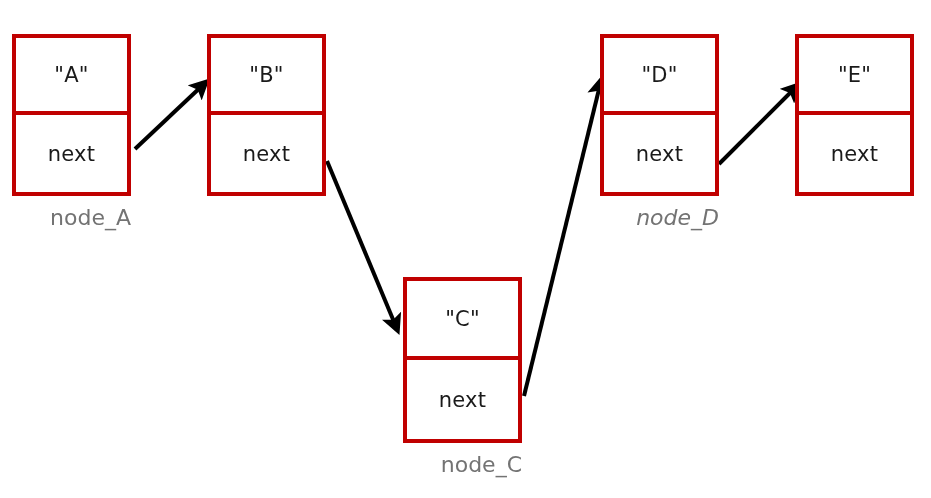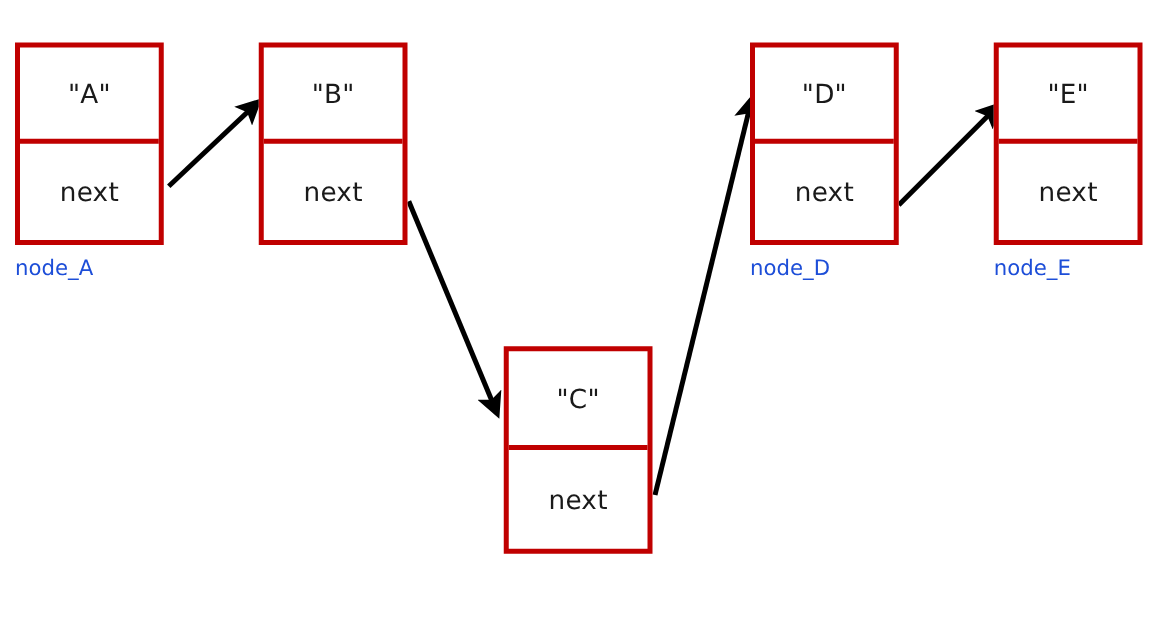--- a/index.html
+++ b/index.html
@@ -31,23 +31,23 @@
     font-size: 21px;
     color: #1a1a1a;
     letter-spacing: 0.2px;
     box-sizing: border-box;
   }
   .node-cell.value {
     border-bottom: 4px solid #c00000;
   }
   .node-label {
     position: absolute;
-    text-align: left;
-    font-size: 17px;
-    color: #1d4ed8;
+    text-align: right;
+    font-size: 22px;
+    color: #737373;
     white-space: nowrap;
   }
   #arrow-layer {
     position: absolute;
     left: 0;
     top: 0;
     width: 931px;
     height: 498px;
     pointer-events: none;
   }
@@ -79,26 +79,26 @@
 
   <div class="node" style="left: 207px; top: 34px; width: 119px; height: 162px;">
     <div class="node-cell value">"B"</div>
     <div class="node-cell next">next</div>
   </div>
 
   <div class="node" style="left: 403px; top: 277px; width: 119px; height: 166px;">
     <div class="node-cell value">"C"</div>
     <div class="node-cell next">next</div>
   </div>
+  <div class="node-label" style="left: 403px; width: 119px; top: 452px;">node_C</div>
 
   <div class="node" style="left: 600px; top: 34px; width: 119px; height: 162px;">
     <div class="node-cell value">"D"</div>
     <div class="node-cell next">next</div>
   </div>
-  <div class="node-label" style="left: 600px; width: 119px; top: 205px;">node_D</div>
+  <div class="node-label" style="left: 600px; width: 119px; top: 205px; font-style: italic;">node_D</div>
 
   <div class="node" style="left: 795px; top: 34px; width: 119px; height: 162px;">
     <div class="node-cell value">"E"</div>
     <div class="node-cell next">next</div>
   </div>
-  <div class="node-label" style="left: 795px; width: 119px; top: 205px;">node_E</div>
 
 </div>
 
 </body></html>

